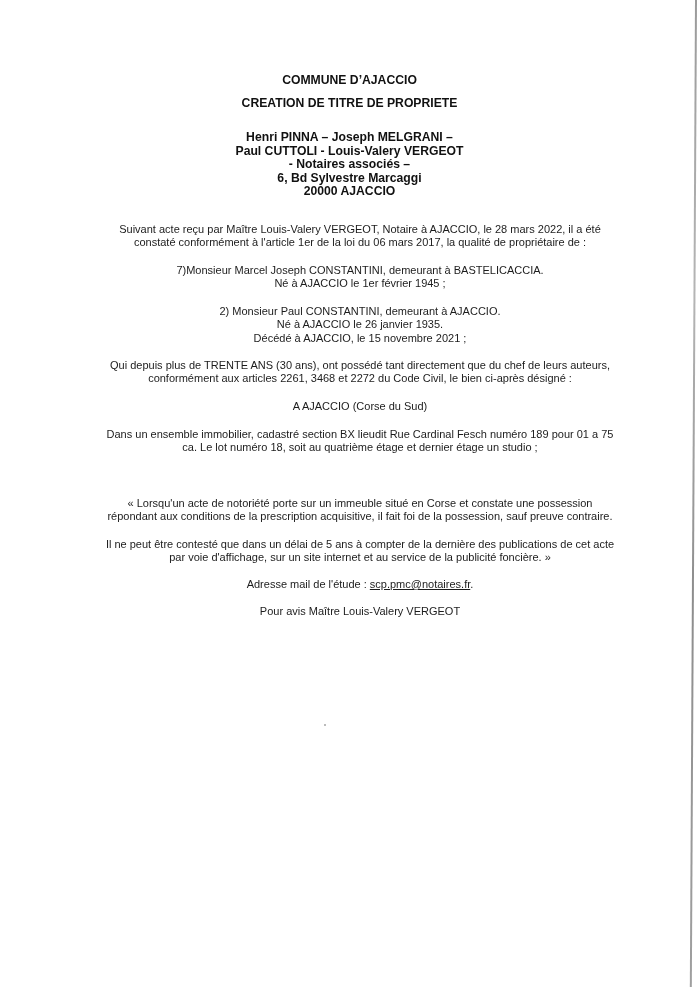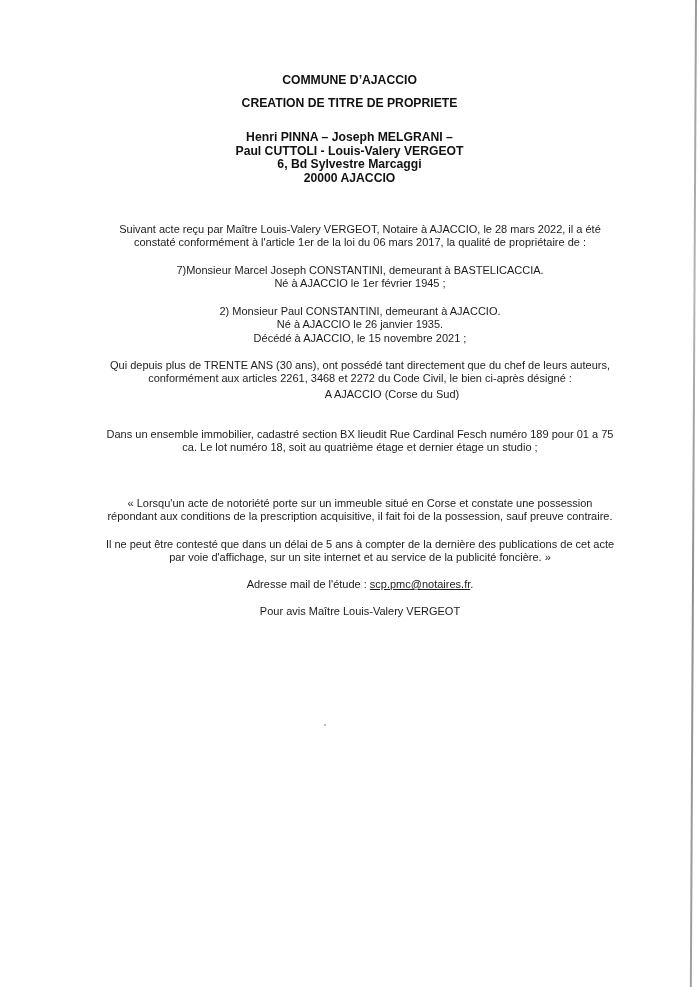--- a/index.html
+++ b/index.html
@@ -44,21 +44,21 @@
     font-size: 11px;
     line-height: 13.4px;
     color: #1c1c1c;
     text-align: center;
   }
   .body-text .line { display: block; white-space: nowrap; }
   .p1 { top: 223px; }
   .p2 { top: 264px; }
   .p3 { top: 305px; }
   .p4 { top: 359px; }
-  .p5 { top: 388px; margin-left: 32px; }
+  .p5 { top: 400px; }
   .p6 { top: 428px; }
   .p7 { top: 469px; }
   .p8 { top: 497px; }
   .p9 { top: 538px; }
   .p10 { top: 578px; }
   .p11 { top: 605px; }
 
   .email-link {
     text-decoration: underline;
     color: #1c1c1c;
@@ -91,20 +91,21 @@
     <span class="line">COMMUNE D’AJACCIO</span>
   </div>
 
   <div class="header h-title">
     <span class="line">CREATION DE TITRE DE PROPRIETE</span>
   </div>
 
   <div class="header h-notaries">
     <span class="line">Henri PINNA – Joseph MELGRANI –</span>
     <span class="line">Paul CUTTOLI - Louis-Valery VERGEOT</span>
+    <span class="line">- Notaires associés –</span>
     <span class="line">6, Bd Sylvestre Marcaggi</span>
     <span class="line">20000 AJACCIO</span>
   </div>
 
   <div class="body-text p1">
     <span class="line">Suivant acte reçu par Maître Louis-Valery VERGEOT, Notaire à AJACCIO, le 28 mars 2022, il a été</span>
     <span class="line">constaté conformément à l'article 1er de la loi du 06 mars 2017, la qualité de propriétaire de :</span>
   </div>
 
   <div class="body-text p2">

